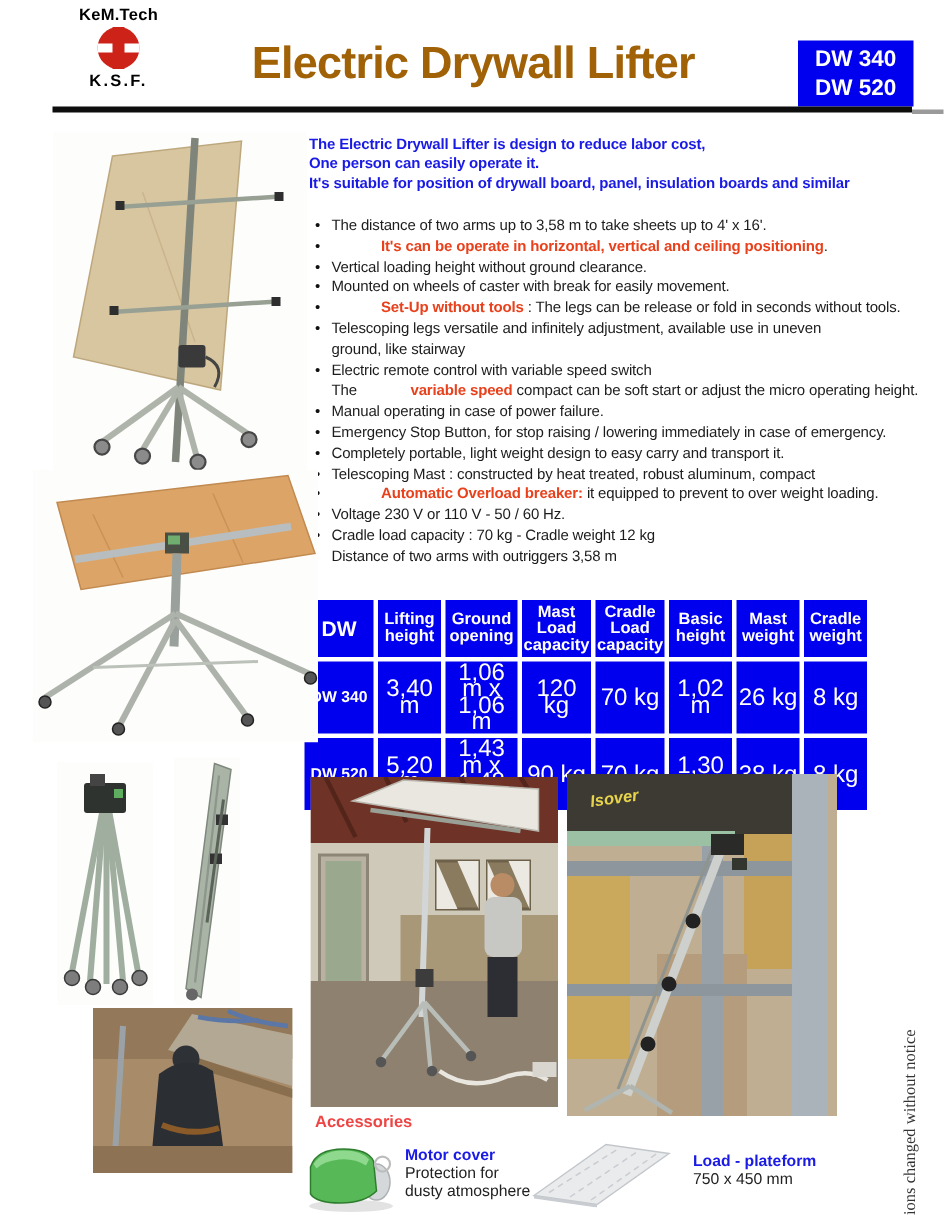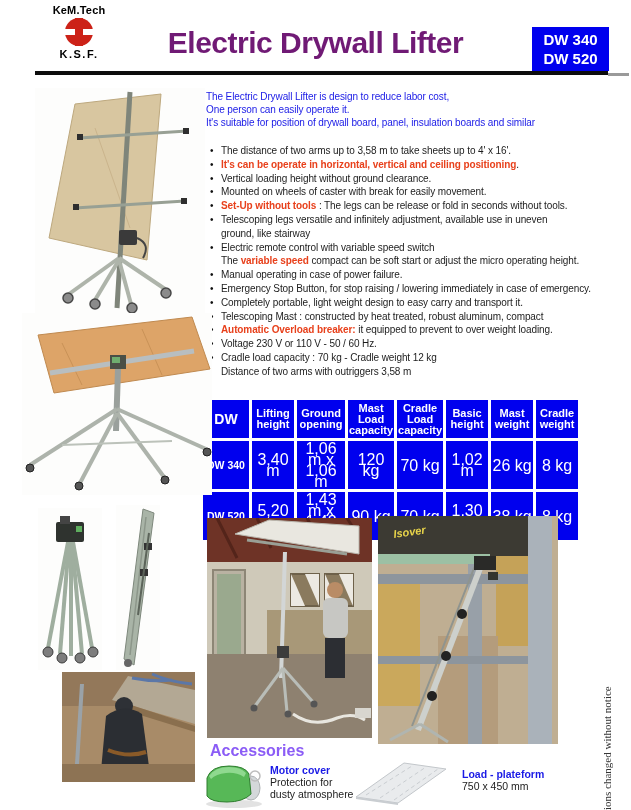--- a/index.html
+++ b/index.html
@@ -6,52 +6,52 @@
   html,body { background:#ffffff; }
   body { font-family:"Liberation Sans", sans-serif; }
   .page { position:relative; width:631px; height:810px; background:#fff; overflow:hidden; }
 
   
   .logo { position:absolute; left:35px; top:4px; width:88px; text-align:center; color:#000000; font-weight:bold; }
   .logo-top { font-size:11px; letter-spacing:0.2px; }
   .logo-bottom { font-size:11px; letter-spacing:1.5px; }
   .logo-mark { width:32px; height:32px; margin:0 auto; }
   .doc-title { position:absolute; left:0; right:0; top:26px; text-align:center;
-               font-size:30px; font-weight:bold; color:#701a75; letter-spacing:-0.5px; }
+               font-size:30px; font-weight:bold; color:#a16207; letter-spacing:-0.5px; }
   .model-box { position:absolute; left:532px; top:27px; width:77px; height:44px;
                background:#0000ee; color:#fff; font-weight:bold; font-size:15px;
                display:flex; flex-direction:column; justify-content:center; align-items:center; line-height:19px; }
   .rule { position:absolute; left:35px; top:71px; width:573px; height:4px; background:#0d0d0d; }
   .rule-shadow { position:absolute; left:608px; top:73px; width:21px; height:3px; background:#9a9a9a; }
 
   
   .intro { position:absolute; left:206px; top:90px; width:420px; color:#1a1ae6;
-           font-weight:normal; font-size:10px; line-height:13px; letter-spacing:-0.1px; white-space:nowrap; }
+           font-weight:bold; font-size:10px; line-height:13px; letter-spacing:-0.1px; white-space:nowrap; }
   .features { position:absolute; left:208px; top:144px; width:420px; list-style:none;
               font-size:10px; line-height:13.8px; color:#1c1c1c; letter-spacing:-0.1px; }
   .features li { position:relative; padding-left:13px; white-space:nowrap; }
   .features li::before { content:"•"; position:absolute; left:2px; top:0; color:#111; }
-  .hl { color:#e8411c; font-weight:bold; }
+  .hl { color:#e8411c; font-weight:bold;margin-left:33px; }
   .cont { display:block; }
 
   
   .spec-table { position:absolute; left:200px; top:397px; border-collapse:separate; border-spacing:3px; }
   .spec-table td { background:#0000ee; color:#ffffff; text-align:center; vertical-align:middle;
                    padding:2px 1px; font-size:11px; line-height:11px; }
   .spec-table .h { font-weight:bold; height:38px; }
   .spec-table .dw { font-size:14px; font-weight:bold; }
   .spec-table .model { font-weight:bold; font-size:10.5px; white-space:nowrap; }
   .spec-table .val { font-size:16px; height:30px;margin-top:16px; }
 
   
   .photo { position:absolute; }
   .photo svg { display:block; }
 
   
-  .acc-title { position:absolute; left:210px; top:742px; color:#8b5cf6; font-weight:bold; font-size:16px; }
+  .acc-title { position:absolute; left:210px; top:742px; color:#ef4444; font-weight:bold; font-size:11px; }
   .acc-name { color:#1a1ae6; font-weight:bold; font-size:10.5px; line-height:12px; }
   .acc-desc { color:#222; font-size:10.5px; line-height:12px; }
   .acc-text-motor { position:absolute; left:270px; top:764px; }
   .acc-text-platform { position:absolute; left:462px; top:768px; }
 
   
   .edge-note { position:absolute; left:601px; top:810px; width:215px;
                transform:rotate(-90deg); transform-origin:0 0;
                font-family:"Liberation Serif", serif; font-size:11px; color:#333; white-space:nowrap; }
 </style>

